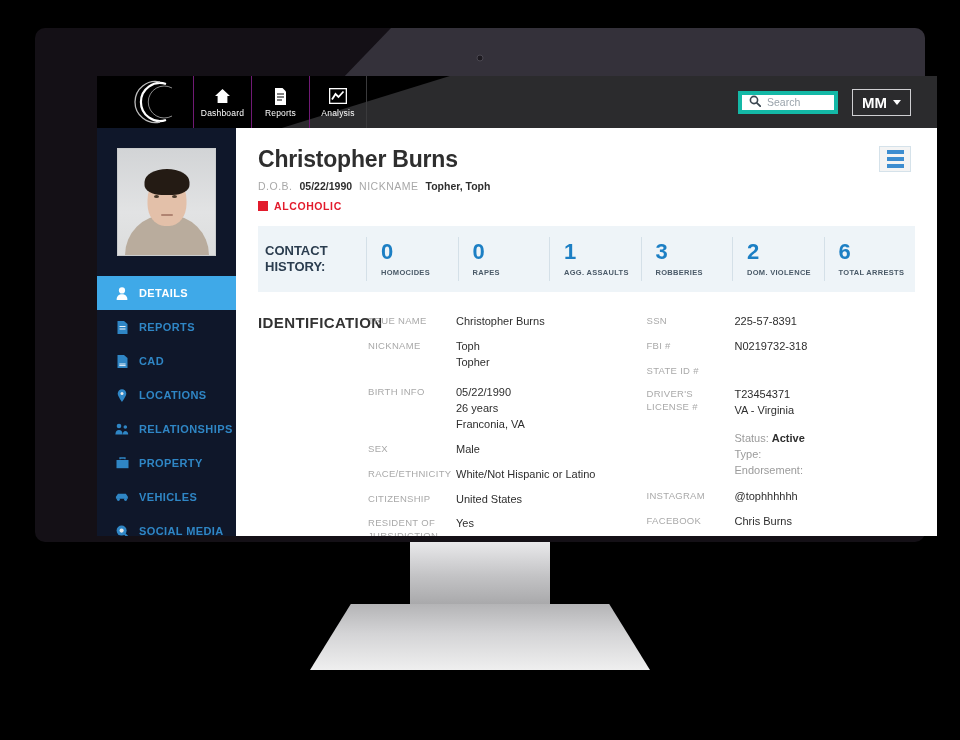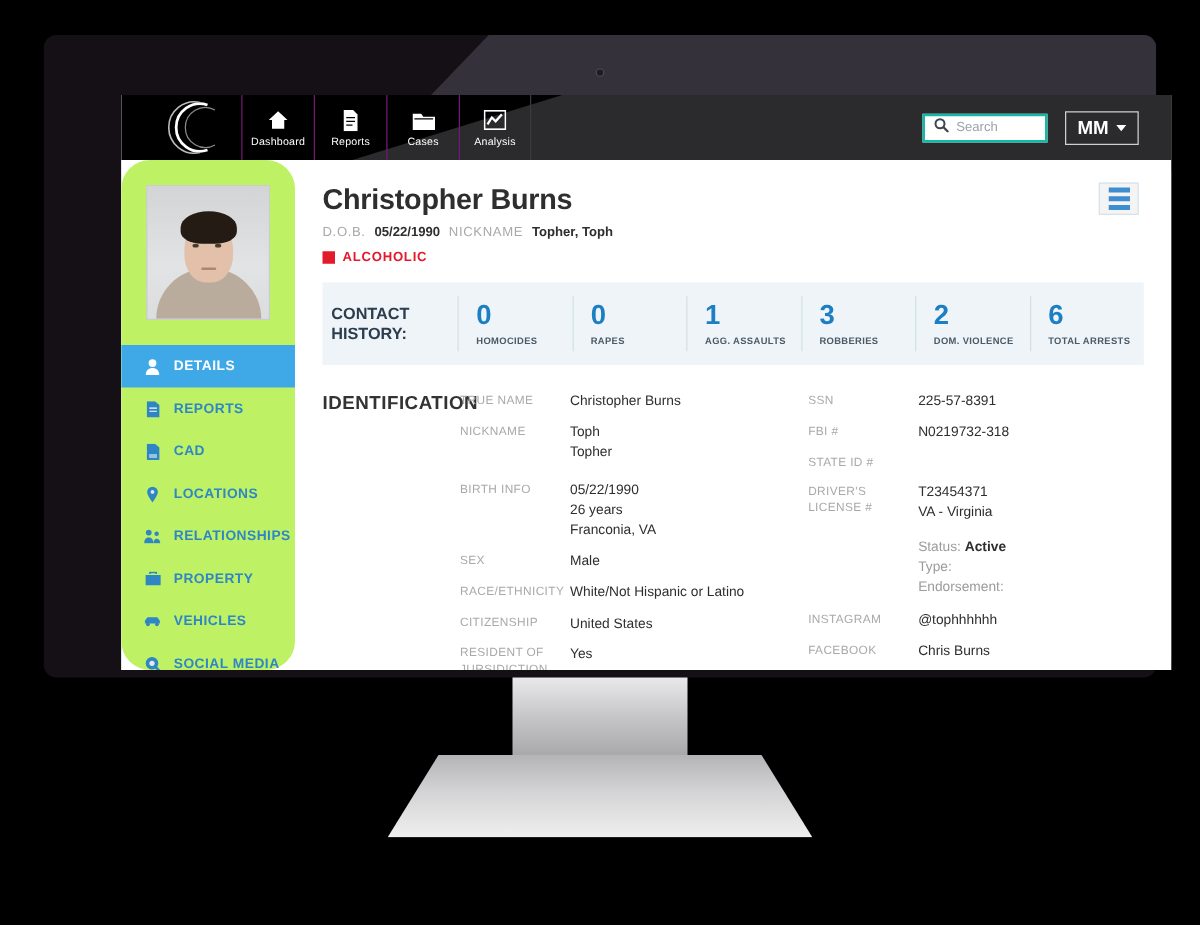--- a/index.html
+++ b/index.html
@@ -77,37 +77,37 @@
   .nav-icon { height: 19px; display: flex; align-items: center; }
   .nav-label { color: #fff; font-size: 8.5px; letter-spacing: .2px; }
 
   #nav-right {
     position: relative; z-index: 2; margin-left: auto;
     display: flex; align-items: center; gap: 14px; padding-right: 26px;
   }
   #search-box {
     display: flex; align-items: center; gap: 6px;
     width: 100px; height: 23px; background: #fff;
-    border: 2px solid #14b8a6; padding: 0 7px;
+    border: 4px solid #14b8a6; padding: 0 7px;
   }
   #search-input-text { font-size: 10.5px; color: #9aa3ab; }
   #user-menu {
     display: flex; align-items: center; gap: 6px;
     height: 27px; padding: 0 9px;
     border: 1px solid #cfcfd2; color: #fff;
     font-size: 15px; font-weight: bold; cursor: pointer;
   }
   .caret-down {
     width: 0; height: 0; border-left: 4.5px solid transparent;
     border-right: 4.5px solid transparent; border-top: 5.5px solid #fff;
   }
 
   
   #page { display: flex; height: 408px; background: #fff; }
-  #left-col { width: 139px; flex: none; background: #bef264; border-radius: 23px; }
+  #left-col { width: 139px; flex: none; background: #0f172a; }
   #right-col { flex: 1; background: #fff; position: relative; border-radius: 10px; }
 
   #photo-wrap { height: 148px; display: flex; align-items: center; justify-content: center; }
   #mugshot {
     width: 99px; height: 108px; background: #d7d9da;
     border: 1px solid #cacccd; position: relative; overflow: hidden;
   }
   #mug-bg { position: absolute; inset: 0;
     background: linear-gradient(to bottom, #d2d4d6 0%, #e2e3e4 60%, #dcdddd 100%); }
   #mug-torso {
@@ -230,29 +230,20 @@
             <span class="nav-label">Dashboard</span>
           </div>
           <div class="nav-item">
             <span class="nav-icon">
               <svg width="13" height="17" viewBox="0 0 13 17">
                   <path d="M1 0 H8.5 L12 3.5 V17 H1 Z" fill="#fff"></path>
                   <path d="M3 6 H10 M3 9 H10 M3 12 H8" stroke="#000" stroke-width="1"></path>
                 </svg>
             </span>
             <span class="nav-label">Reports</span>
-          </div>
-          <div class="nav-item">
-            <span class="nav-icon">
-              <svg width="18" height="15" viewBox="0 0 18 15">
-                  <path d="M0 2 H7 L8.6 4.3 H18 V15 H0 Z" fill="#fff"></path>
-                  <path d="M1.5 6 H16.5" stroke="#000" stroke-width="1"></path>
-                </svg>
-            </span>
-            <span class="nav-label">Cases</span>
           </div>
           <div class="nav-item">
             <span class="nav-icon">
               <svg width="18" height="16" viewBox="0 0 18 16">
                   <rect x="0.6" y="0.6" width="16.8" height="14.8" fill="none" stroke="#fff" stroke-width="1.4"></rect>
                   <path d="M3 11.5 L6.5 6 L9.5 9 L14.5 3.5" fill="none" stroke="#fff" stroke-width="1.8"></path>
                 </svg>
             </span>
             <span class="nav-label">Analysis</span>
           </div>

